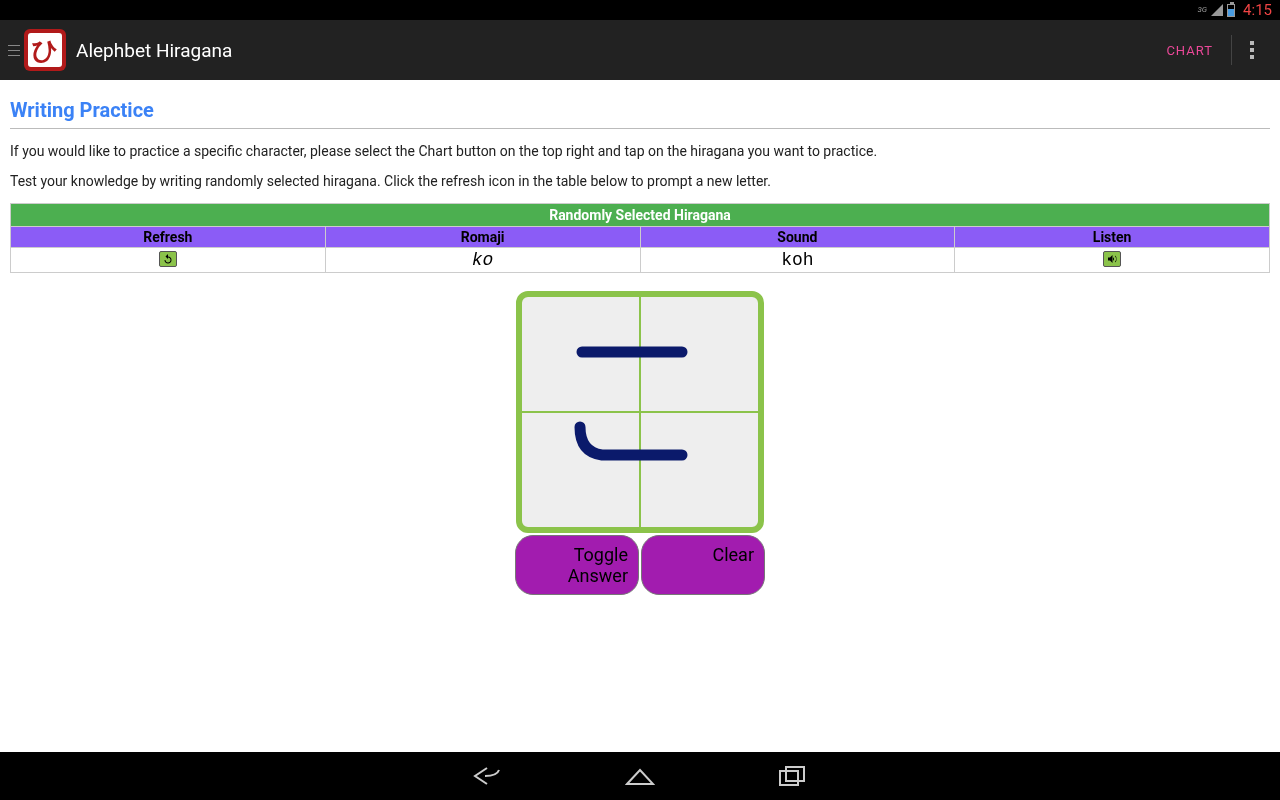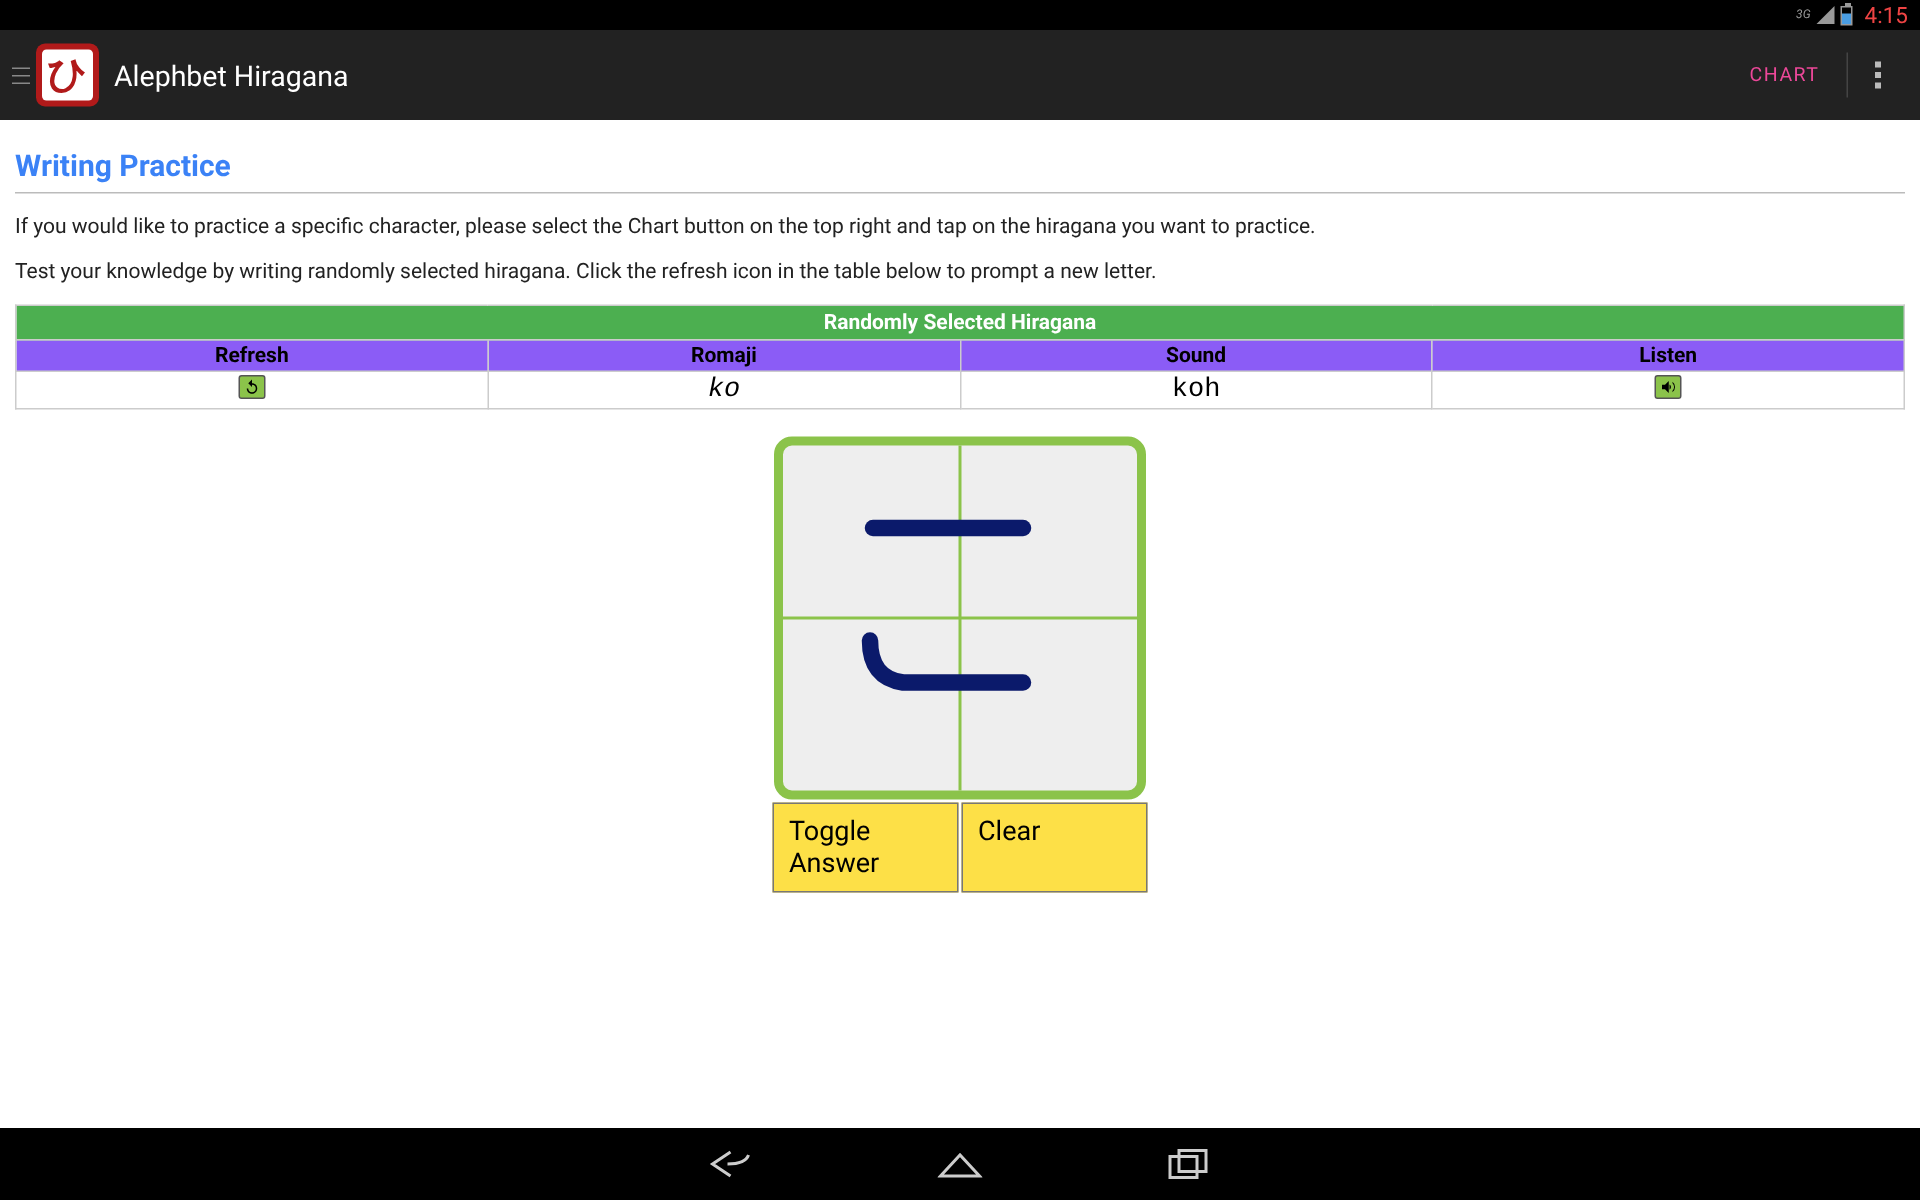--- a/index.html
+++ b/index.html
@@ -32,21 +32,21 @@
   table.sel th.col { background:#8b5cf6; color:#000; font-weight:bold; padding:2px 0; font-size:14px; border:1px solid #ccc; width:25%; }
   table.sel td { border:1px solid #ccc; text-align:center; padding:2px 0; font-size:18px;font-family:Liberation Mono, monospace; }
   .icon-pill { display:inline-flex; align-items:center; justify-content:center; background:#8bc34a; border:1px solid #555; border-radius:2px; width:18px; height:16px; }
   .romaji { font-style: italic; }
   .practice-wrap { display:flex; flex-direction:column; align-items:center; margin-top:18px; }
   .draw-box { width:248px; height:242px; border:6px solid #8bc34a; border-radius:12px; position:relative; background:#eee; }
   .draw-box::before { content:""; position:absolute; left:50%; top:0; bottom:0; width:2px; background:#8bc34a; transform:translateX(-50%); }
   .draw-box::after { content:""; position:absolute; top:50%; left:0; right:0; height:2px; background:#8bc34a; transform:translateY(-50%); }
   .stroke-svg { position:absolute; inset:0; width:100%; height:100%; }
   .btn-row { display:flex; gap:2px; margin-top:2px; }
-  .btn { background:#fde047; border:1px solid #777; border-radius:0; padding:8px 10px; font-size:18px; cursor:pointer; width:124px; text-align:left; }
+  .btn { background:#a21caf; border:1px solid #777; border-radius:18px; padding:8px 10px; font-size:18px; cursor:pointer; width:124px; text-align:right; }
   .nav-bar { position:absolute; bottom:0; left:0; right:0; height:48px; background:#000; display:flex; justify-content:center; align-items:center; gap:120px; }
   .nav-btn { width:32px; height:32px; display:flex; align-items:center; justify-content:center; cursor:pointer; }
   .nav-btn svg { stroke:#ccc; fill:none; stroke-width:2; }
 </style>
 </head>
 <body>
 
 <div class="status-bar">
   <span class="sig-3g">3G</span>
   <span class="sig-bars"></span>

